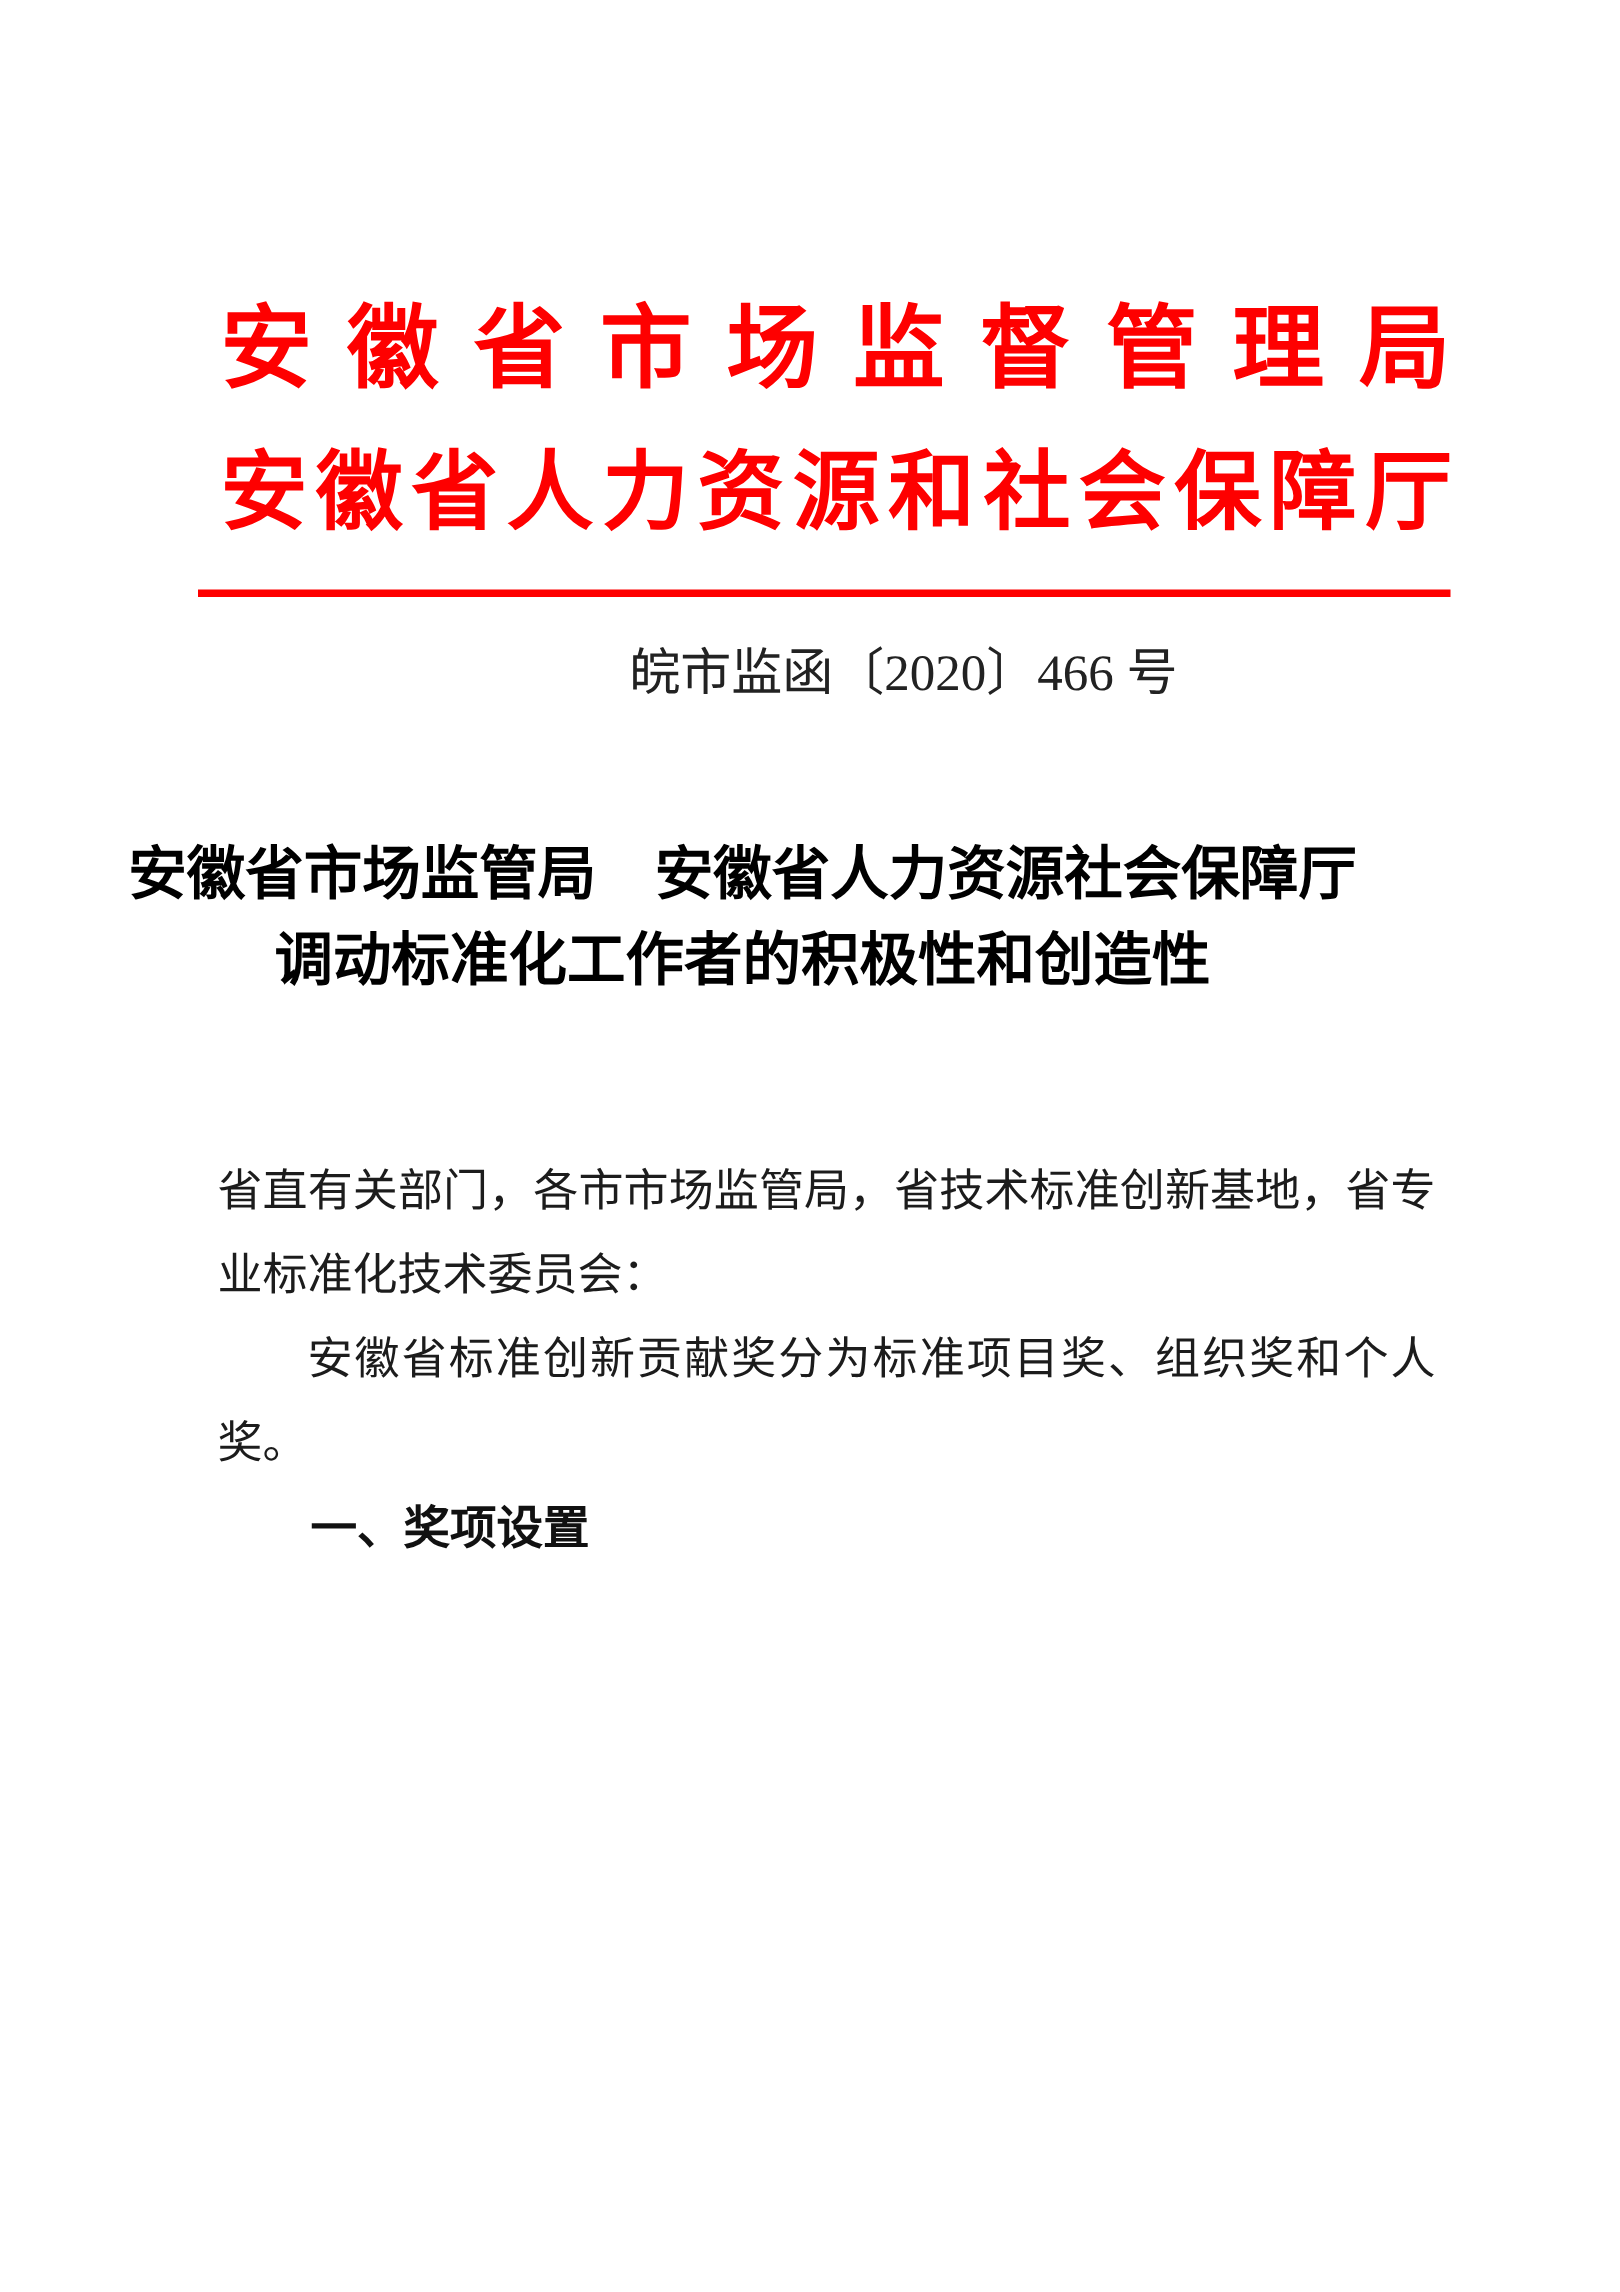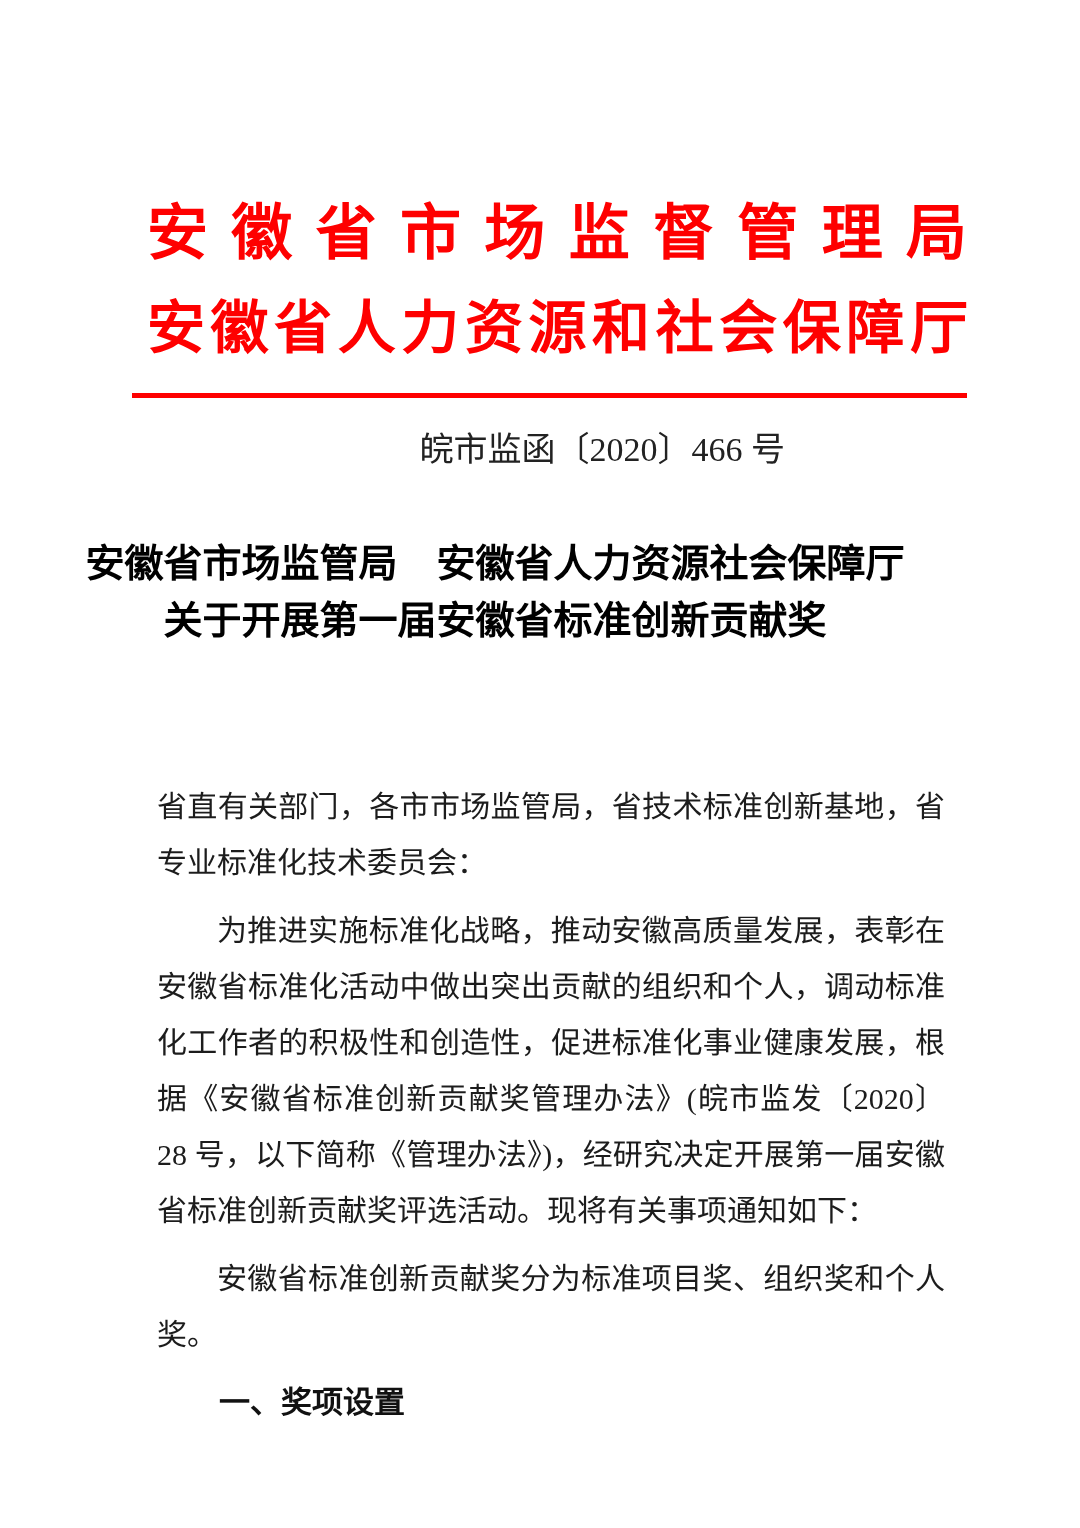--- a/index.html
+++ b/index.html
@@ -64,21 +64,21 @@
     box-sizing: border-box;
     text-align: right;
     font-size: 34px;
     line-height: 44px;
     color: #222222;
   }
 
   
   .doc-title {
     position: absolute;
-    top: 535px;
+    top: 555px;
     left: 0;
     width: 990px;
     margin: 0;
     text-align: center;
     font-size: 39px;
     line-height: 57px;
     font-weight: bold;
     color: #000000;
   }
   .doc-title .t-line { display: block; }
@@ -87,21 +87,21 @@
   .doc-body {
     position: absolute;
     top: 767px;
     left: 145px;
     width: 812px;
     font-size: 30px;
     line-height: 56px;
     color: #1c1c1c;
   }
   .doc-body p {
-    margin: 12px;
+    margin: 0;
     text-align: justify;
   }
   .indent { text-indent: 2em; }
   .section-heading {
     font-family: "Liberation Sans", "DejaVu Sans", sans-serif;
     font-weight: bold;
     font-size: 31px;
     color: #111111;
   }
 </style>
@@ -138,23 +138,22 @@
         <span>障</span>
         <span>厅</span>
       </div>
     <div class="red-rule"></div>
   </header>
 
   <div class="doc-number">皖市监函〔2020〕466 号</div>
 
   <h1 class="doc-title">
     <span class="t-line">安徽省市场监管局　安徽省人力资源社会保障厅</span>
-    <span class="t-line">关于开展第一届安徽省标准创新贡献奖</span>
+    <span class="t-line">调动标准化工作者的积极性和创造性</span>
   </h1>
 
   <main class="doc-body">
     <p>省直有关部门，各市市场监管局，省技术标准创新基地，省专业标准化技术委员会：</p>
-    <p class="indent">为推进实施标准化战略，推动安徽高质量发展，表彰在安徽省标准化活动中做出突出贡献的组织和个人，调动标准化工作者的积极性和创造性，促进标准化事业健康发展，根据《安徽省标准创新贡献奖管理办法》(皖市监发〔2020〕28 号，以下简称《管理办法》)，经研究决定开展第一届安徽省标准创新贡献奖评选活动。现将有关事项通知如下：</p>
     <p class="indent">安徽省标准创新贡献奖分为标准项目奖、组织奖和个人奖。</p>
     <p class="indent section-heading">一、奖项设置</p>
   </main>
 
 </div>
 
 </body></html>

